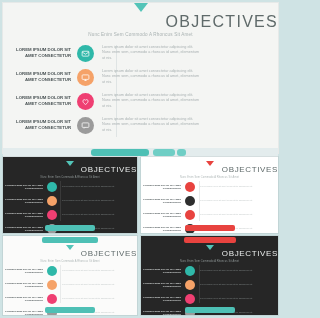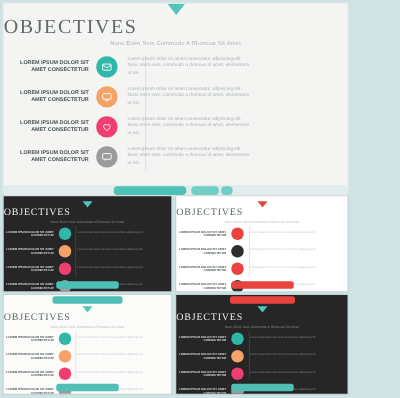--- a/index.html
+++ b/index.html
@@ -11,21 +11,21 @@
   
   .slide{position:absolute;overflow:hidden;}
 
   
   .ornament{position:absolute;left:50%;transform:translateX(-50%);
             width:0;height:0;border-left:7px solid transparent;
             border-right:7px solid transparent;border-top:9px solid #53c4b8;}
   .ornament.sm{border-left-width:4px;border-right-width:4px;border-top-width:5px;}
   .ornament.red{border-top-color:#e8433f;}
 
-  .title{text-align:left;color:#5f6a6a;letter-spacing:.08em;font-weight:400;font-family:Liberation Serif, serif;}
+  .title{text-align:right;color:#5f6a6a;letter-spacing:.08em;font-weight:400;}
   .subtitle{text-align:center;color:#a9b2b2;letter-spacing:.04em;}
 
   
   .rows{position:absolute;left:0;right:0;}
   .row{display:flex;align-items:center;}
   .lbl{text-align:right;color:#4b5456;font-weight:bold;line-height:1.35;}
   .circle{border-radius:50%;flex:none;display:flex;align-items:center;
           justify-content:center;position:relative;}
   .circle .glyph{display:block;}
   .body{color:#aab2b3;line-height:1.45;}

